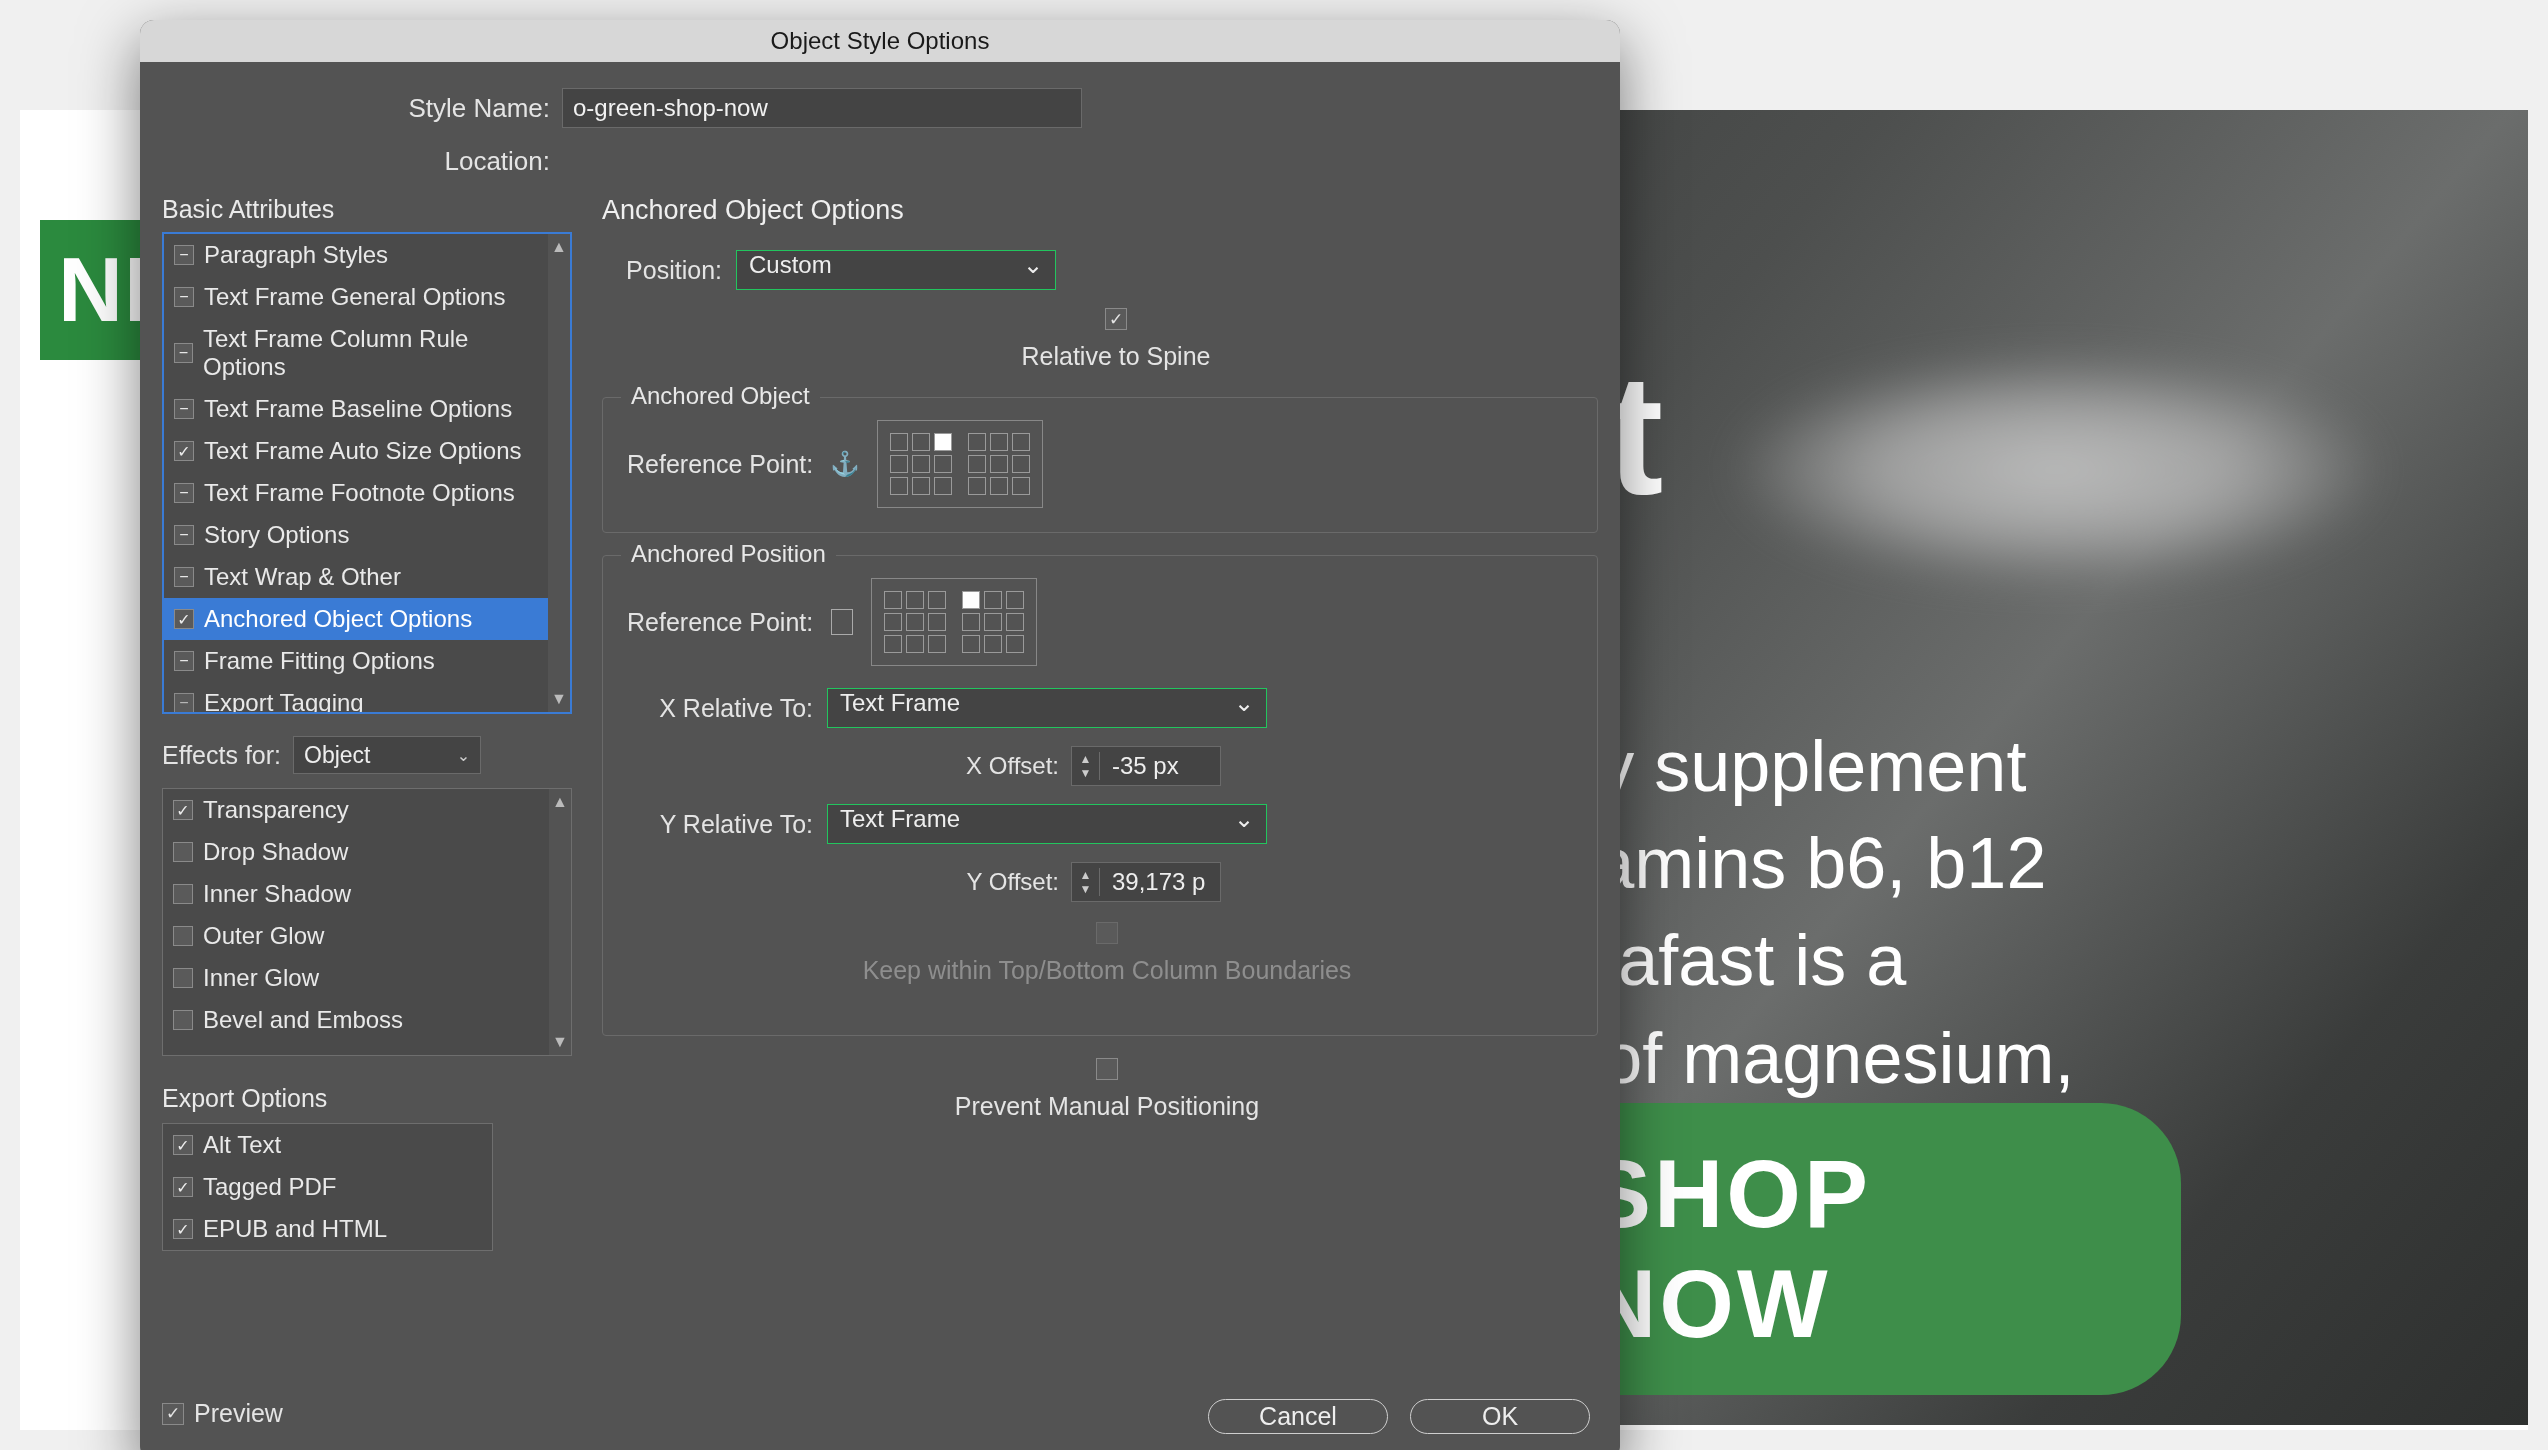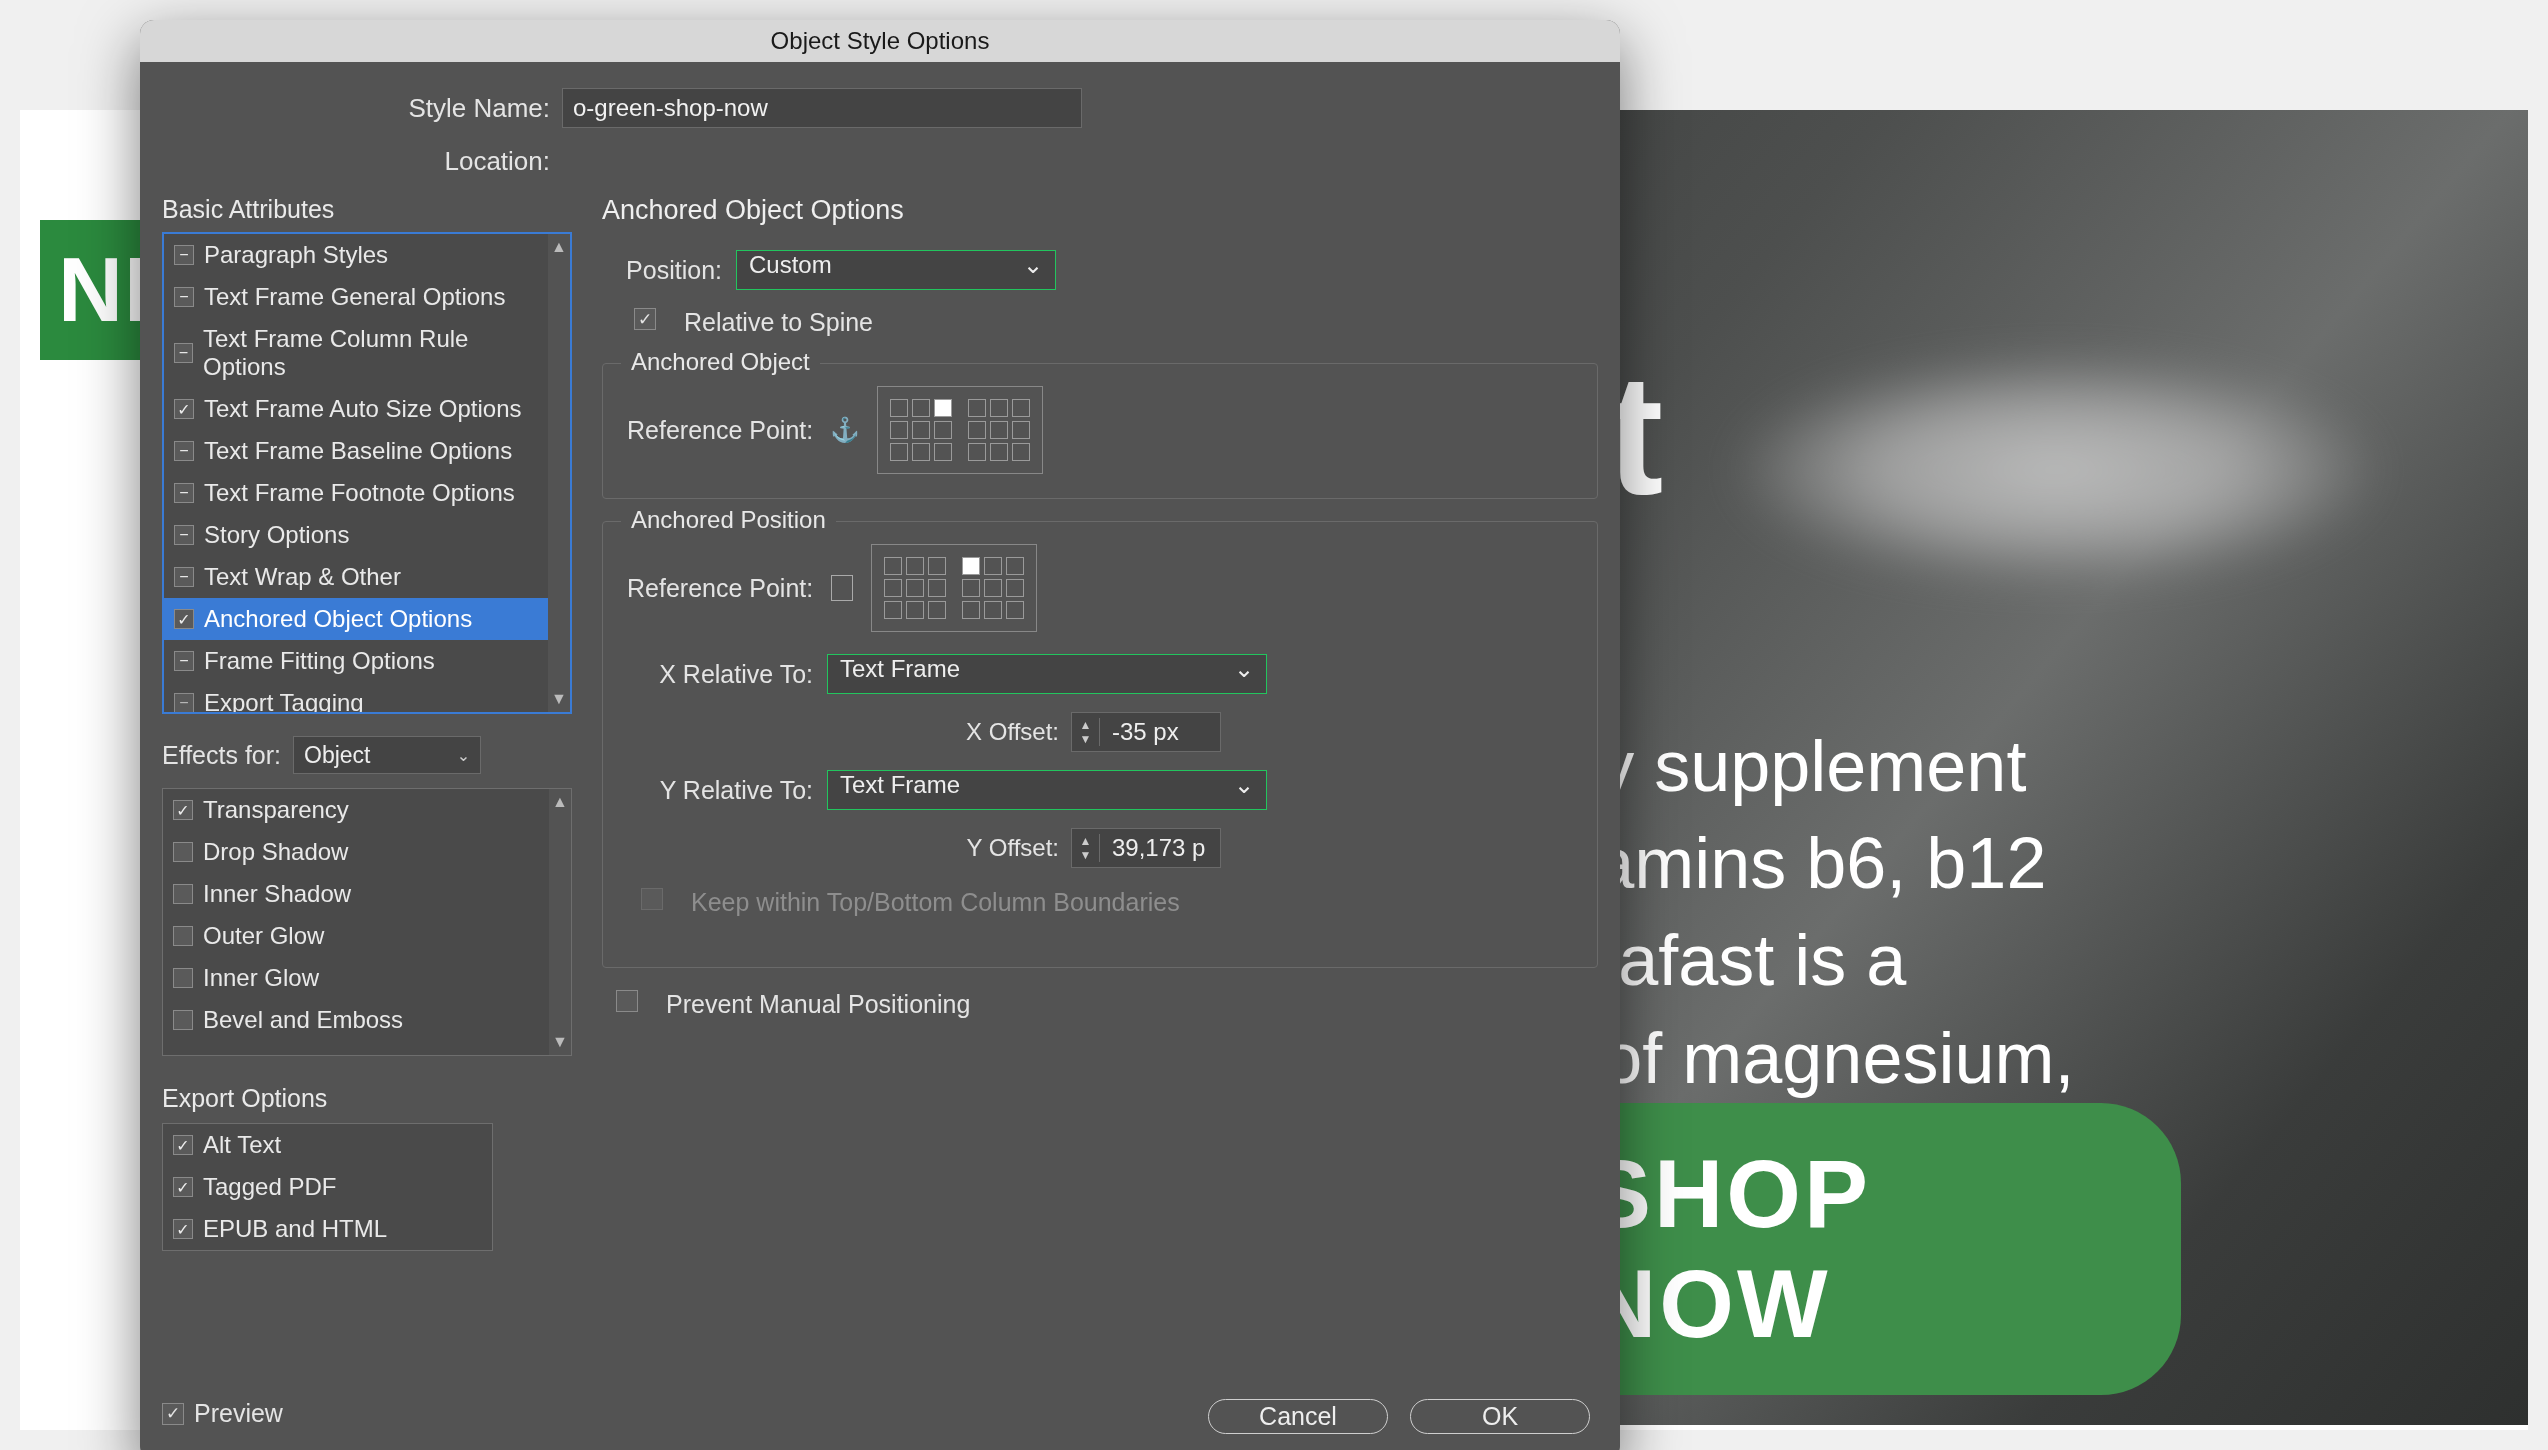--- a/index.html
+++ b/index.html
@@ -207,21 +207,21 @@
 .form-row { display:flex; align-items:center; margin-bottom:18px; }
 .form-label { width: 200px; text-align:right; padding-right:14px; font-size:25px; }
 .select {
   background:#444; border:1px solid #22c55e; color:#eee;
   height:40px; display:flex; align-items:flex-start; justify-content:space-between;
   padding:0 12px; font-size:24px;
 }
 .select.sm { width:320px; }
 .select.lg { width:440px; }
 
-.ck-row { display:flex; gap:28px; margin: 4px 0 26px 32px; font-size:25px; }
+.ck-row { display:flex; align-items:center; gap:12px; margin: 4px 0 26px 32px; font-size:25px;flex-direction:column; }
 
 .fieldset {
   border: 1px solid #6a6a6a;
   border-radius: 4px;
   padding: 22px 24px 24px 24px;
   margin-bottom: 22px;
   position: relative;
 }
 .fieldset .legend {
   position:absolute; top:-16px; left:18px;
@@ -290,26 +290,26 @@
               </div>
               <div class="li">
                 <span class="cb dash"></span>
                 <span>Text Frame General Options</span>
               </div>
               <div class="li">
                 <span class="cb dash"></span>
                 <span>Text Frame Column Rule Options</span>
               </div>
               <div class="li">
+                <span class="cb dash"></span>
+                <span>Text Frame Baseline Options</span>
+              </div>
+              <div class="li">
                 <span class="cb check"></span>
                 <span>Text Frame Auto Size Options</span>
-              </div>
-              <div class="li">
-                <span class="cb dash"></span>
-                <span>Text Frame Baseline Options</span>
               </div>
               <div class="li">
                 <span class="cb dash"></span>
                 <span>Text Frame Footnote Options</span>
               </div>
               <div class="li">
                 <span class="cb dash"></span>
                 <span>Story Options</span>
               </div>
               <div class="li">

